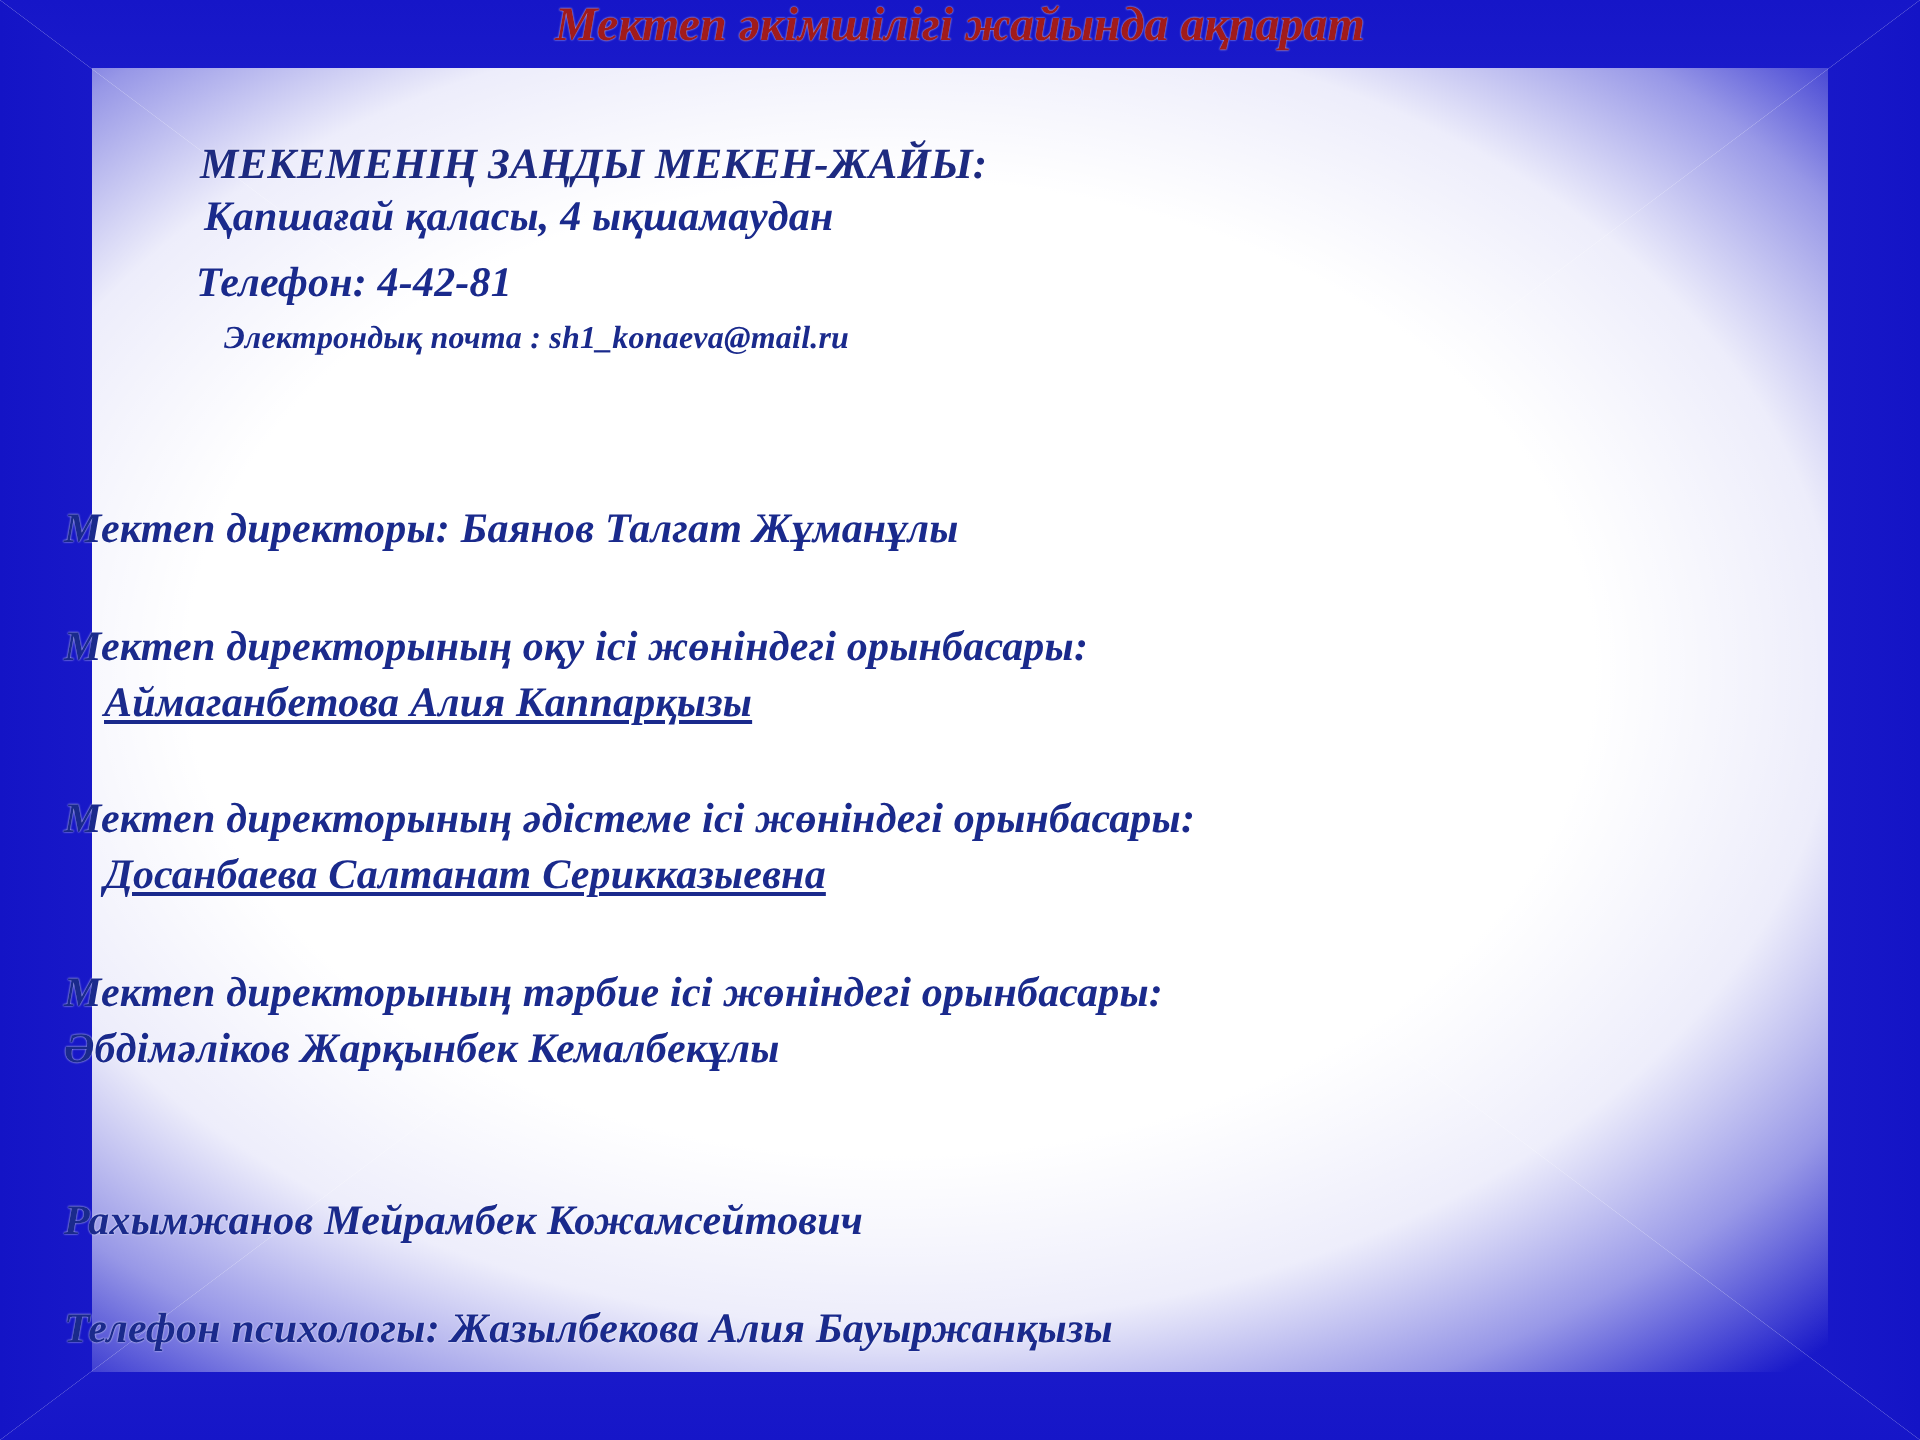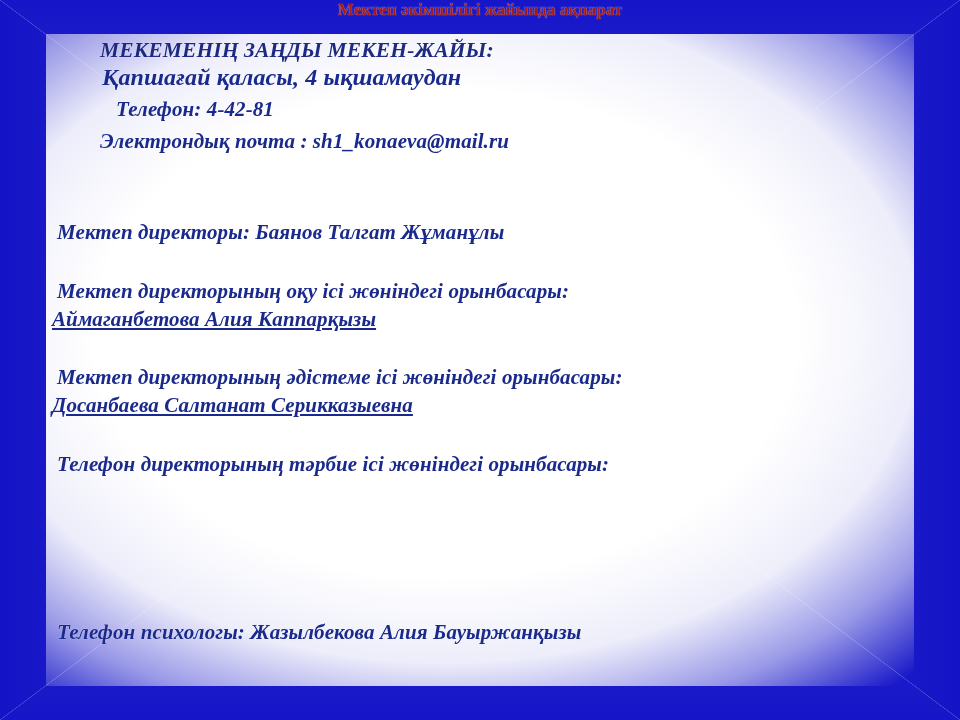--- a/index.html
+++ b/index.html
@@ -73,58 +73,60 @@
   }
 
   .txt {
     position: absolute;
     white-space: nowrap;
     font-style: italic;
     font-weight: bold;
     color: #1a2a8c;
     text-shadow: 0 0 1px rgba(255,255,255,0.9);
     letter-spacing: 0.1px;
+    margin-top: 32px;
   }
 
   .addr-head {
     left: 100px;
     top: 38px;
     font-size: 21.5px;
     color: #1d2a80;
   }
   .addr-city {
     left: 102px;
     top: 64px;
-    font-size: 24px;
+    font-size: 21px;
   }
   .addr-phone {
-    left: 116px;
+    left: 98px;
     top: 97px;
     font-size: 21px;
   }
   .addr-mail {
-    left: 100px;
+    left: 112px;
     top: 129px;
-    font-size: 21px;
+    font-size: 16px;
   }
 
   .slide-title {
     left: 0;
     right: 0;
     top: 178px;
     text-align: center;
     white-space: nowrap;
-    font-size: 17px;
+    font-size: 24px;
+    font-style: italic;
     font-weight: bold;
     color: #a11b1b;
     text-shadow: 0 0 1px rgba(255,255,255,0.85);
   }
 
   .staff {
-    left: 57px;
+    left: 32px;
     font-size: 21px;
   }
   .staff.l2 { left: 52px; text-decoration: underline; }
 
   
   .p-220 { top: 220px; }
   .p-279 { top: 279px; text-align: center; }
   .p-307 { top: 307px; }
   .p-365 { top: 365px; }
   .p-393 { top: 393px; }
@@ -160,19 +162,21 @@
     <div class="slide-title">Мектеп әкімшілігі жайында ақпарат</div>
 
     <div class="txt staff p-220">Мектеп директоры:  Баянов Талгат Жұманұлы</div>
 
     <div class="txt staff p-279">Мектеп директорының оқу ісі жөніндегі орынбасары:</div>
     <div class="txt staff l2 p-307"> Аймаганбетова Алия Каппарқызы</div>
 
     <div class="txt staff l2 p-393"> Досанбаева Салтанат Серикказыевна</div>
     <div class="txt staff p-365">Мектеп директорының әдістеме ісі жөніндегі орынбасары:</div>
 
-    <div class="txt staff p-452">Телефон директорының тәрбие ісі жөніндегі орынбасары:</div>
+    <div class="txt staff p-452">Мектеп директорының тәрбие ісі жөніндегі орынбасары:</div>
+    <div class="txt staff p-480">Әбдімәліков Жарқынбек Кемалбекұлы</div>
 
+    <div class="txt staff p-566">Рахымжанов Мейрамбек Кожамсейтович</div>
 
     <div class="txt staff p-620">Телефон психологы: Жазылбекова Алия Бауыржанқызы</div>
 
   </div>
 </div>
 
 </body></html>

